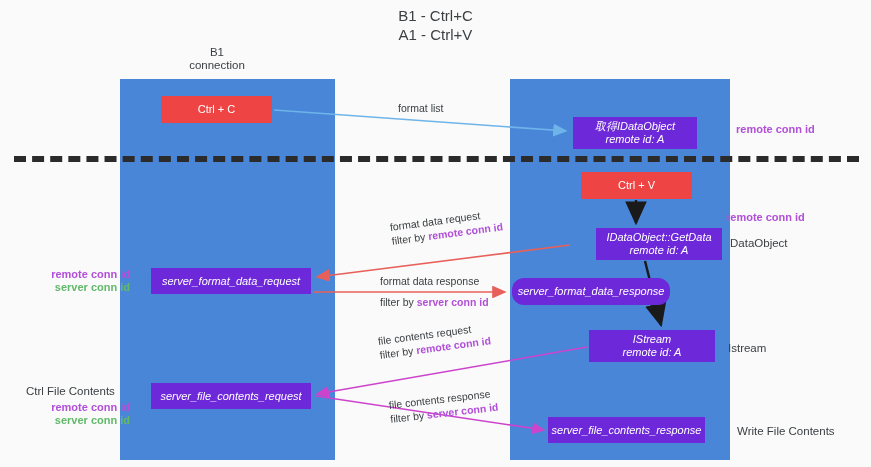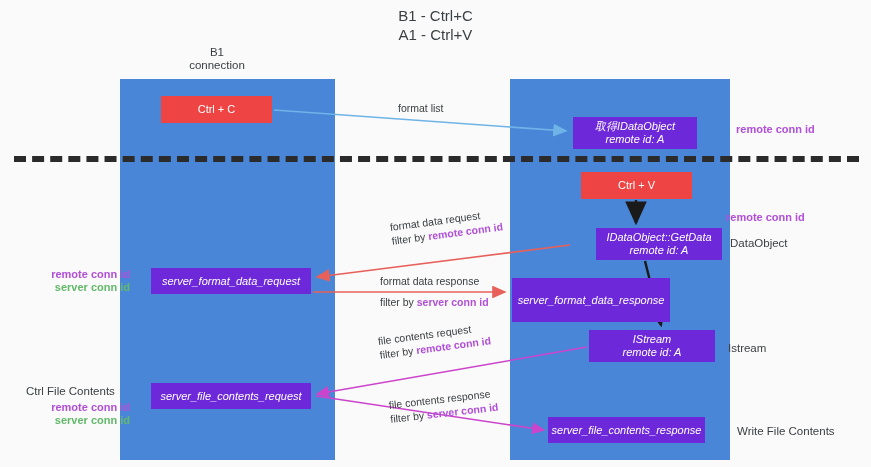--- a/index.html
+++ b/index.html
@@ -44,21 +44,21 @@
     color:#ffffff;
   }
   .box.green{background:#ef4444;}
   .box.orange{background:#6d28d9;color:#ffffff;font-style:italic;}
   .box .l2{display:block;}
 
   #box-ctrlc{left:161px;top:96px;width:111px;height:27px;}
   #box-ctrlv{left:581px;top:172px;width:111px;height:27px;}
   #box-dataobject{left:573px;top:117px;width:124px;height:32px;}
   #box-getdata{left:572px;top:228px;width:126px;height:32px;margin-left:24px;}
-  #box-fmt-resp{left:512px;top:278px;width:158px;height:44px;}
+  #box-fmt-resp{left:512px;top:278px;width:158px;height:27px;border-radius:12px;}
   #box-istream{left:589px;top:330px;width:126px;height:32px;}
   #box-fmt-req{left:151px;top:268px;width:160px;height:26px;}
   #box-file-req{left:151px;top:383px;width:160px;height:26px;}
   #box-file-resp{left:548px;top:417px;width:157px;height:26px;}
 
   
   .side-label{font-size:11.5px;line-height:14px;color:#3c4043;}
   #lbl-dataobject{left:730px;top:236px;}
   #lbl-istream{left:728px;top:341px;}
   #lbl-write{left:737px;top:424px;}

